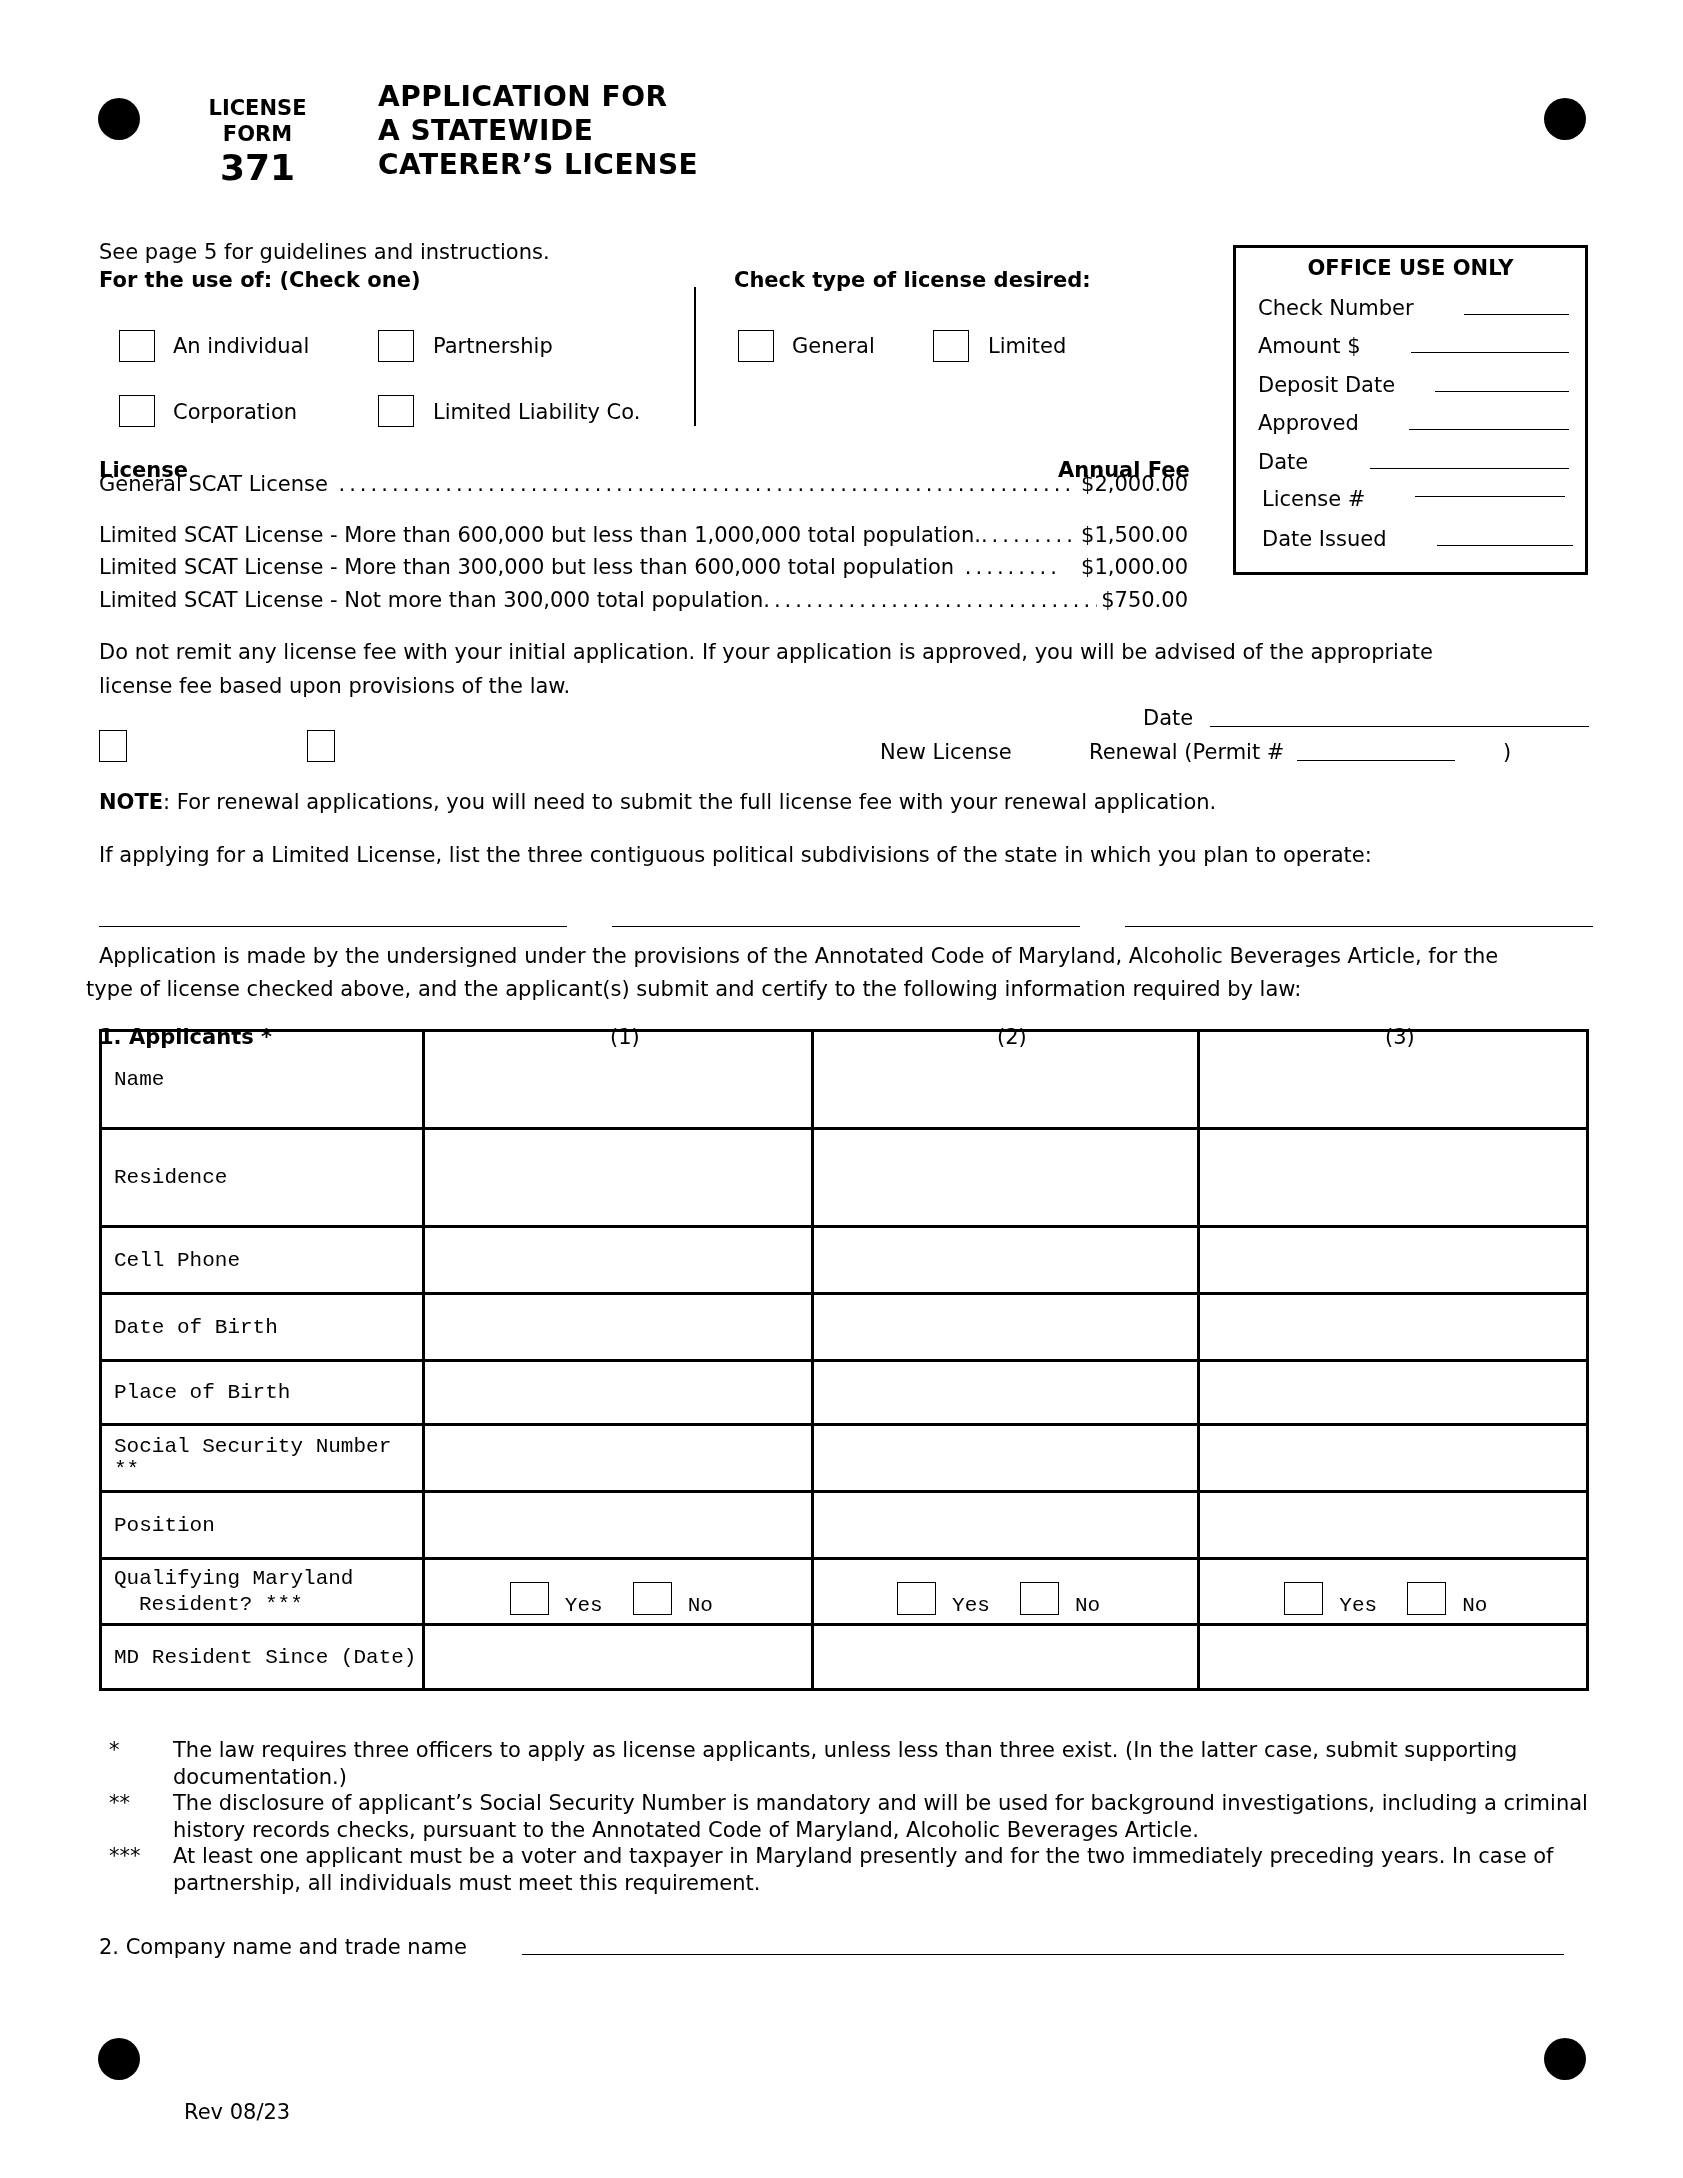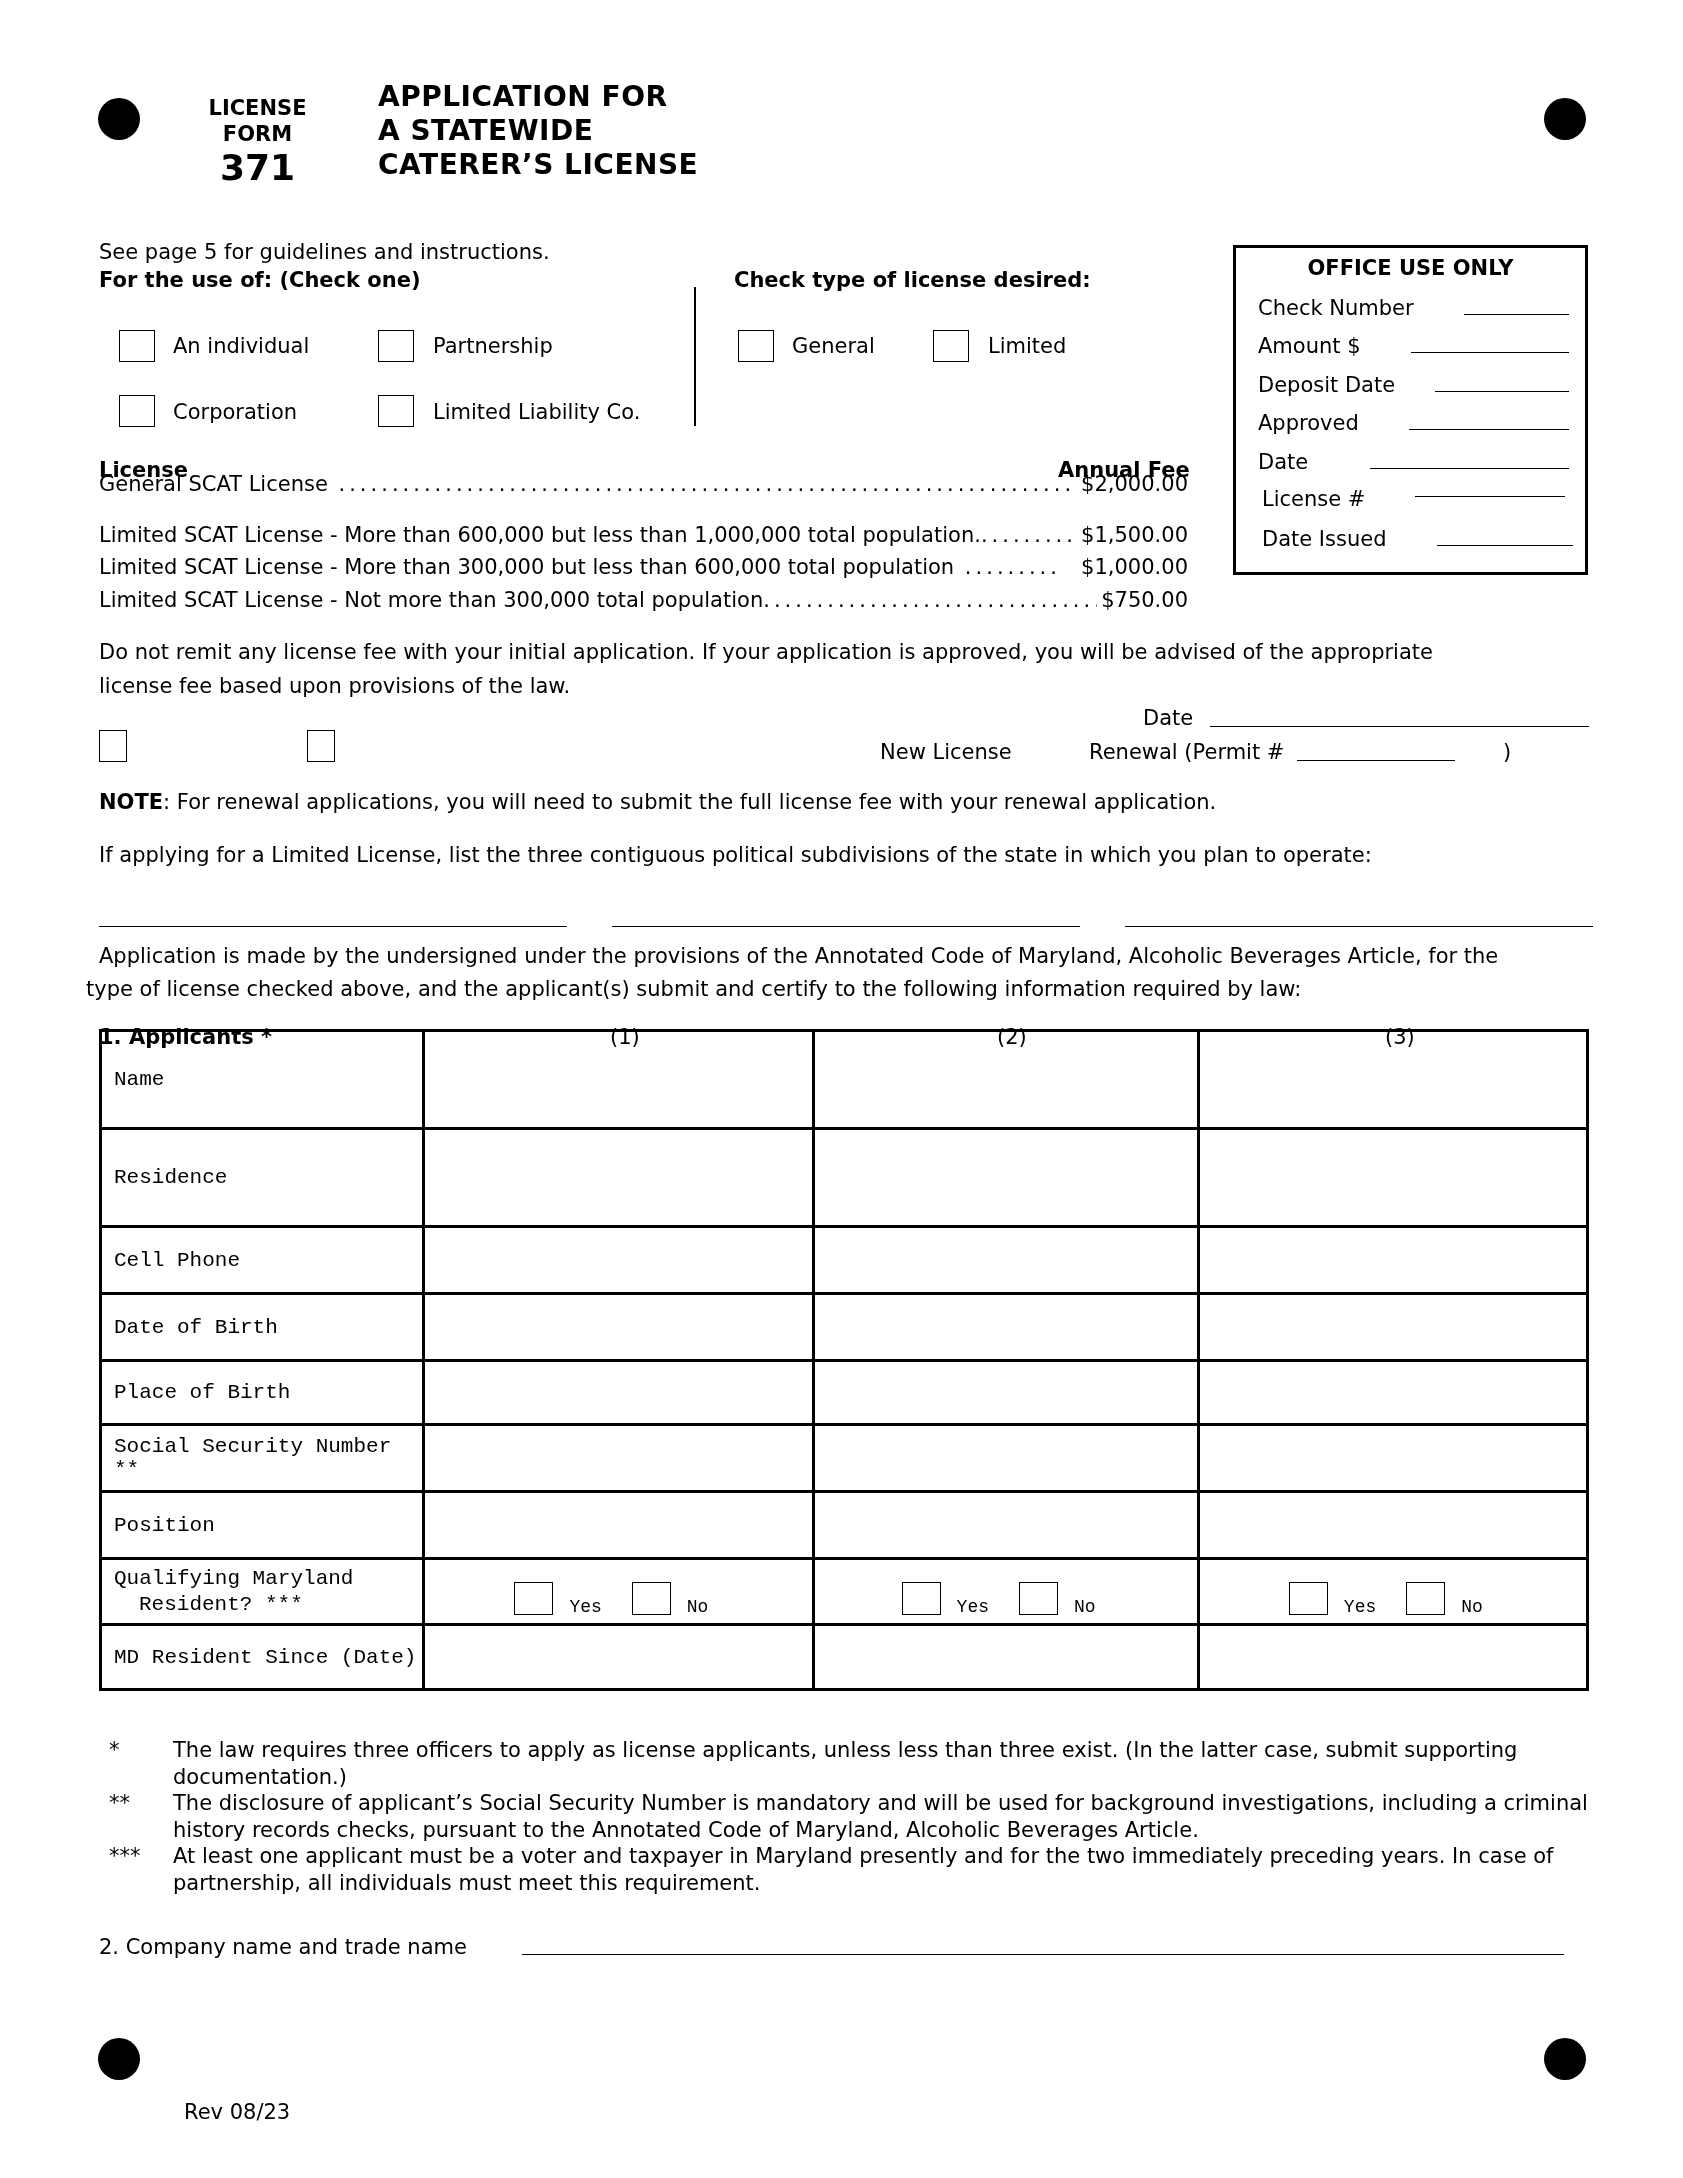--- a/index.html
+++ b/index.html
@@ -30,21 +30,21 @@
   .fee-row { position:absolute; left:99px; width:1089px; display:flex; font-size:21px; line-height:26px; white-space:nowrap; }
   .fee-row .name { flex:none; }
   .fee-row .dots { flex:1; overflow:hidden; letter-spacing:4px; color:#000; }
   .fee-row .amt { flex:none; margin-left:4px; }
 
   
   table.app { position:absolute; left:99px; top:1029px; width:1490px; border-collapse:collapse;font-family:Liberation Mono, monospace; }
   table.app td { border:3px solid #000; font-size:21px; padding:0 0 0 12px; vertical-align:middle; }
   table.app td.lbl { width:307px; }
   table.app td.cell { padding:0; }
-  .yn { display:flex; justify-content:center; align-items:flex-end; gap:16px; font-size:18px; padding-top:14px; }
+  .yn { display:flex; justify-content:center; align-items:flex-end; gap:16px; font-size:21px; padding-top:14px; }
   .yn .box { width:39px; height:33px; border:1.5px solid #000; box-sizing:border-box; display:inline-block; }
   .yn span.t { margin-right:14px; margin-bottom:-2px; }
 
   
   .fn { position:absolute; left:109px; width:1485px; font-size:21px; line-height:27px; }
   .fn .mk { position:absolute; left:0; top:0; }
   .fn .body { margin-left:64px; }
 </style>
 </head>
 <body>

